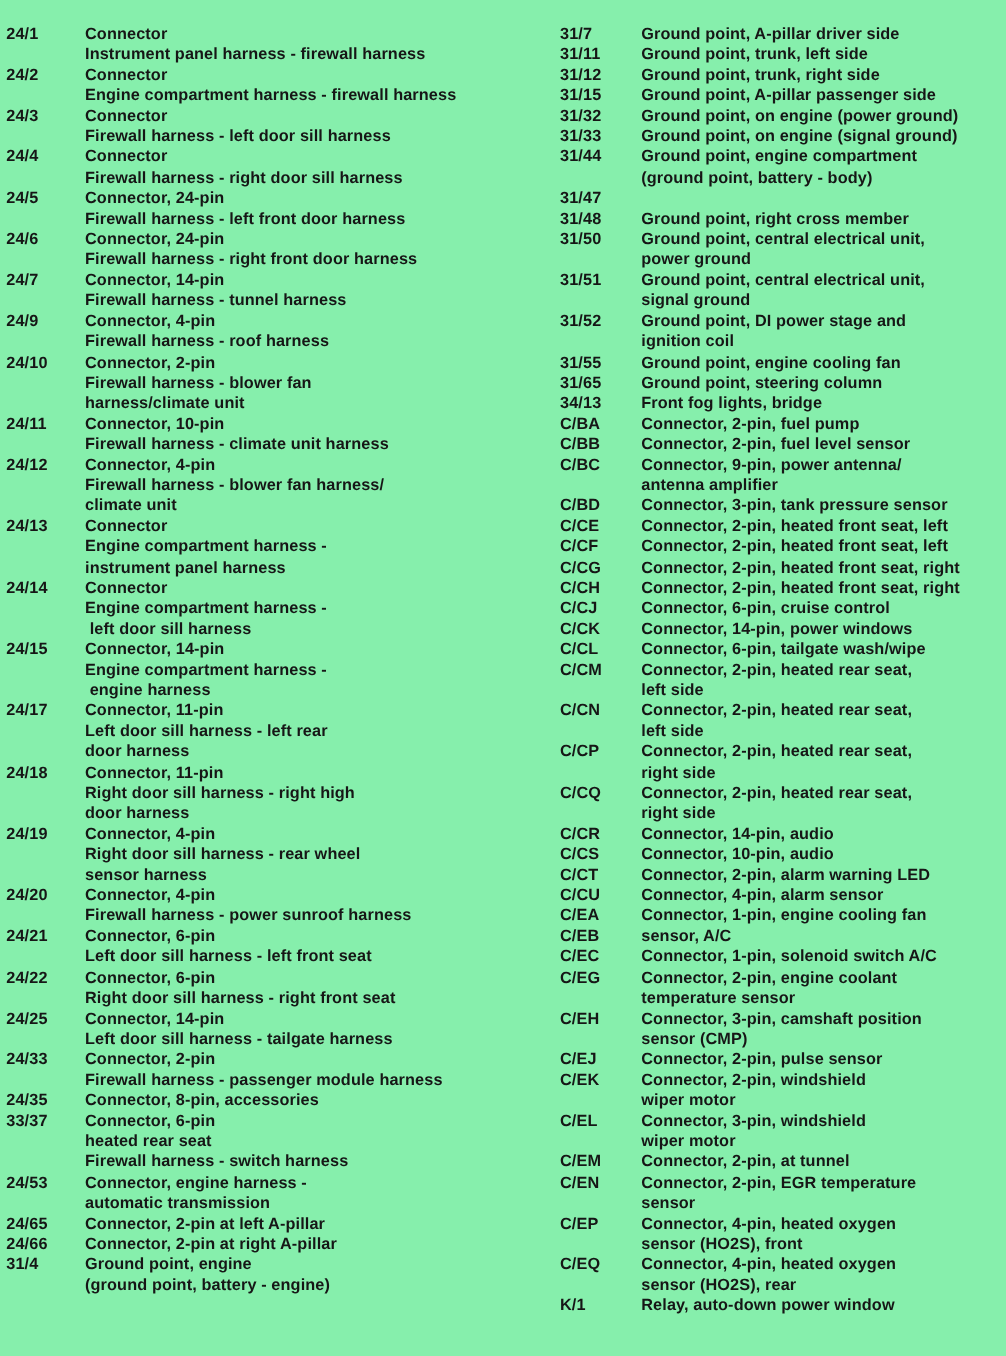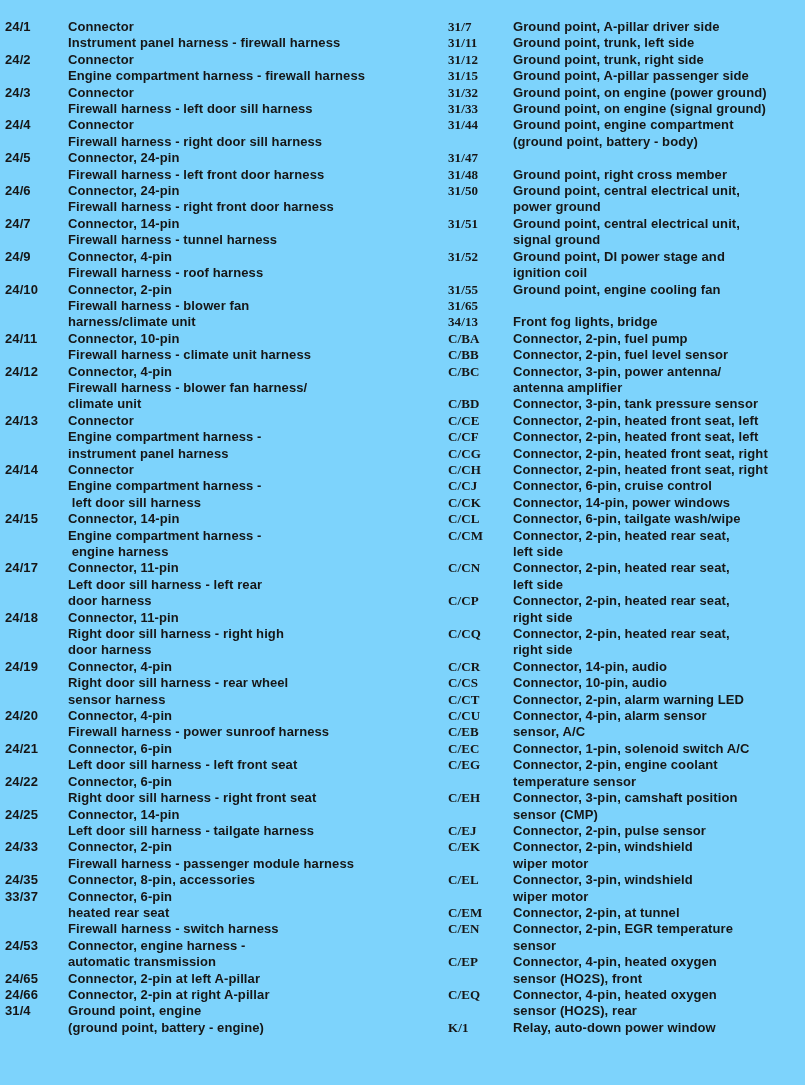--- a/index.html
+++ b/index.html
@@ -4,39 +4,39 @@
 <style>
   html, body {
     margin: 0;
     padding: 0;
     background: #ffffff;
   }
   .page {
     position: relative;
     width: 805px;
     height: 1085px;
-    background: #7dd3fc;
+    background: #86efac;
     overflow: hidden;
     font-family: "Liberation Sans", "DejaVu Sans", sans-serif;
     font-weight: 700;
     font-size: 13px;
     line-height: 16.4px;
     color: #161616;
     letter-spacing: 0.1px;
   }
   .column {
     position: absolute;
     top: 19px;
   }
   .col-left  { left: 5px;   width: 430px; }
   .col-right { left: 448px; width: 355px; }
   .entry { display: flex; align-items: flex-start; }
   .code  { flex: 0 0 auto; white-space: pre; }
   .col-left  .code { width: 63px; }
-  .col-right .code { width: 65px; font-family: Liberation Serif, serif; }
+  .col-right .code { width: 65px; }
   .desc  { flex: 1 1 auto; min-width: 0; }
   .line  { white-space: pre; }
 </style>
 </head>
 <body>
 
 <div class="page">
   <div class="column col-left">
       <div class="entry">
         <div class="code">24/1</div>
@@ -316,20 +316,23 @@
         </div>
       </div>
       <div class="entry">
         <div class="code">31/55</div>
         <div class="desc">
           <div class="line">Ground point, engine cooling fan</div>
         </div>
       </div>
       <div class="entry">
         <div class="code">31/65</div>
+        <div class="desc">
+          <div class="line">Ground point, steering column</div>
+        </div>
       </div>
       <div class="entry">
         <div class="code">34/13</div>
         <div class="desc">
           <div class="line">Front fog lights, bridge</div>
         </div>
       </div>
       <div class="entry">
         <div class="code">C/BA</div>
         <div class="desc">
@@ -338,21 +341,21 @@
       </div>
       <div class="entry">
         <div class="code">C/BB</div>
         <div class="desc">
           <div class="line">Connector, 2-pin, fuel level sensor</div>
         </div>
       </div>
       <div class="entry">
         <div class="code">C/BC</div>
         <div class="desc">
-          <div class="line">Connector, 3-pin, power antenna/</div>
+          <div class="line">Connector, 9-pin, power antenna/</div>
           <div class="line">antenna amplifier</div>
         </div>
       </div>
       <div class="entry">
         <div class="code">C/BD</div>
         <div class="desc">
           <div class="line">Connector, 3-pin, tank pressure sensor</div>
         </div>
       </div>
       <div class="entry">
@@ -440,20 +443,26 @@
       <div class="entry">
         <div class="code">C/CT</div>
         <div class="desc">
           <div class="line">Connector, 2-pin, alarm warning LED</div>
         </div>
       </div>
       <div class="entry">
         <div class="code">C/CU</div>
         <div class="desc">
           <div class="line">Connector, 4-pin, alarm sensor</div>
+        </div>
+      </div>
+      <div class="entry">
+        <div class="code">C/EA</div>
+        <div class="desc">
+          <div class="line">Connector, 1-pin, engine cooling fan</div>
         </div>
       </div>
       <div class="entry">
         <div class="code">C/EB</div>
         <div class="desc">
           <div class="line">sensor, A/C</div>
         </div>
       </div>
       <div class="entry">
         <div class="code">C/EC</div>

